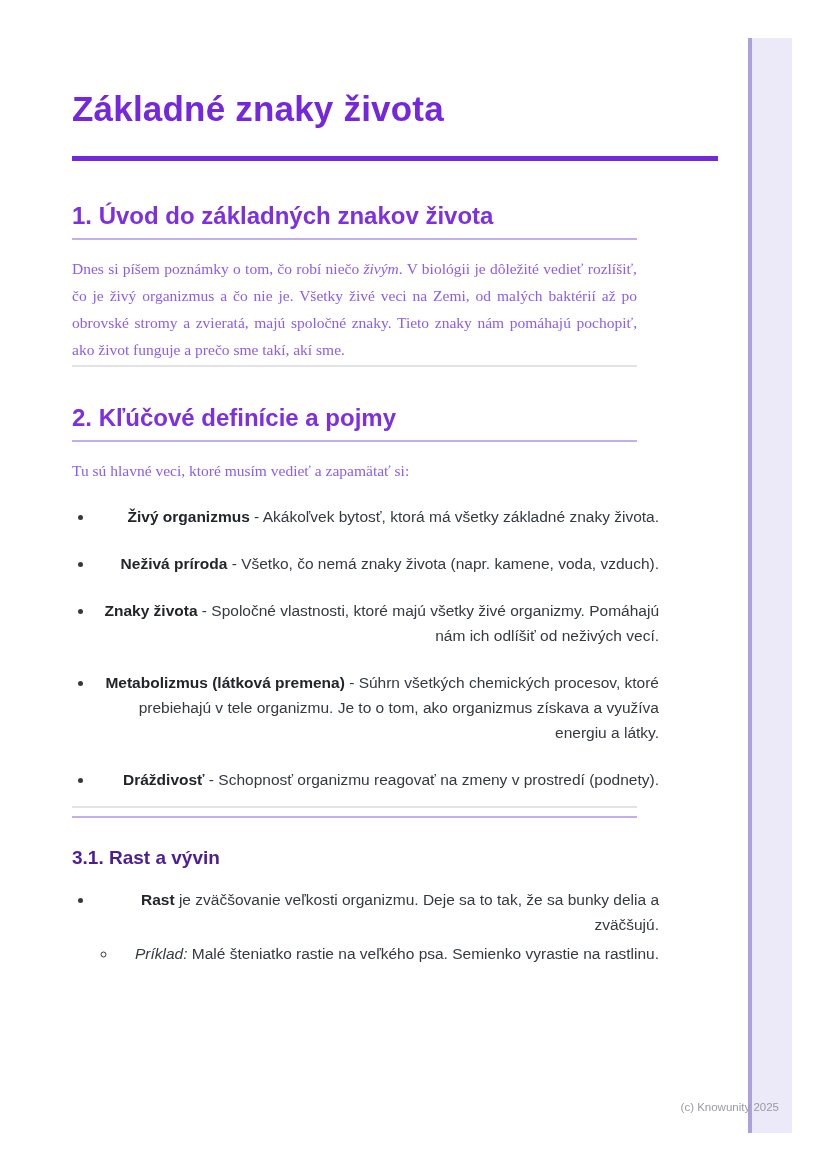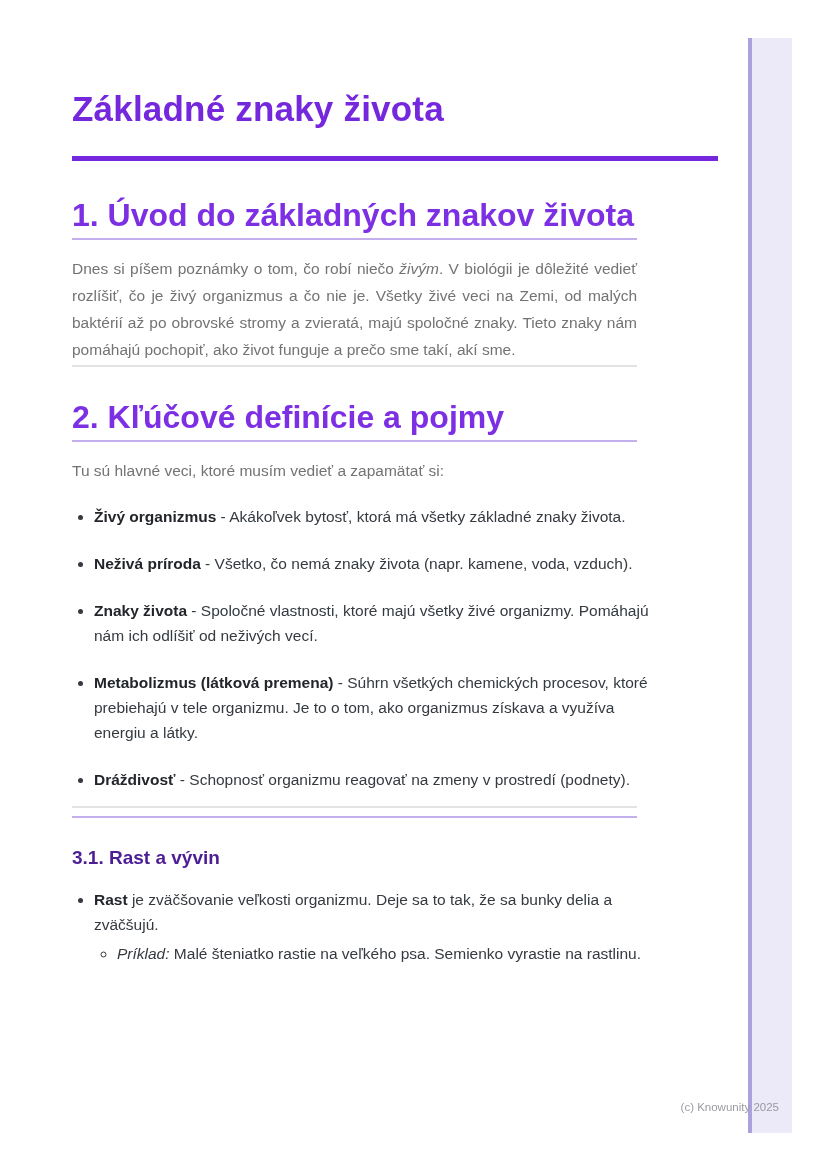--- a/index.html
+++ b/index.html
@@ -40,21 +40,21 @@
     letter-spacing: 0.2px;
   }
   .title-rule {
     width: 646px; height: 5px;
     background: #7527dd;
     margin-top: 28px;
   }
 
   h2.section-heading {
     margin: 40px 0 0 0;
-    font-size: 32px;
+    font-size: 24px;
     line-height: 29px;
     font-weight: 700;
     color: #7c2fe3;
   }
   h2.mt36 { margin-top: 36px; }
   .heading-underline {
     width: 565px; height: 2px;
     background: #c3aeee;
     margin-top: 8px;
   }
@@ -66,21 +66,22 @@
     font-weight: 700;
     color: #4c1d95;
   }
 
   p.body {
     width: 565px;
     margin: 15px 0 0 0;
     font-size: 15.5px;
     line-height: 27px;
     text-align: justify;
-    color: #737373;
+    color: #8b5cf6;
+    font-family: Liberation Serif, serif;
   }
   strong { color: #22262b; font-weight: 700; }
   em { font-style: italic; }
 
   .divider {
     width: 565px; height: 2px;
     background: #e3e3e6;
   }
   .divider.d1 { margin-top: 2px; }
   .divider.d2 { margin-top: 14px; }
@@ -88,20 +89,21 @@
   ul.def-list {
     width: 565px;
     margin: 20px 0 0 0;
     padding: 0 0 0 22px;
     list-style: disc outside;
   }
   ul.def-list li {
     font-size: 15.5px;
     line-height: 25px;
     color: #343a40;
+    text-align: right;
   }
   ul.def-list li + li { margin-top: 22px; }
 
   ul.detail-list { margin-top: 18px; }
 
   ul.sub-list {
     margin: 4px 0 0 0;
     padding: 0 0 0 23px;
     list-style: circle outside;
   }

